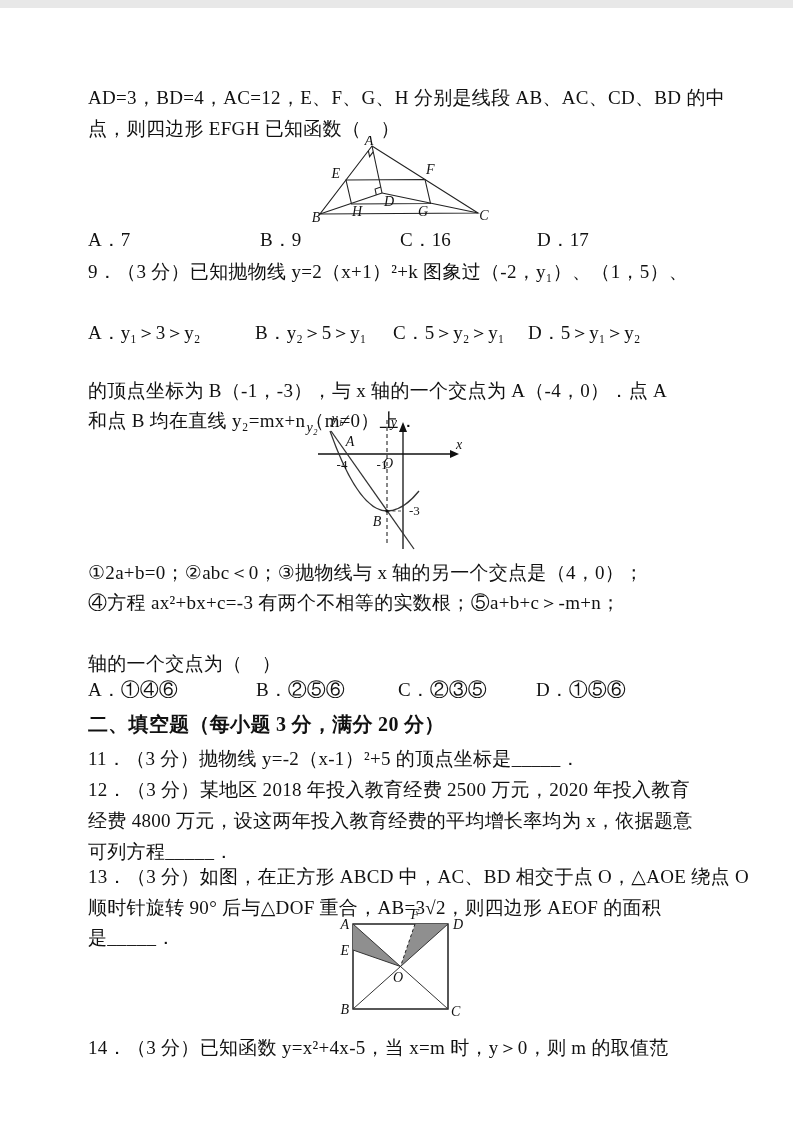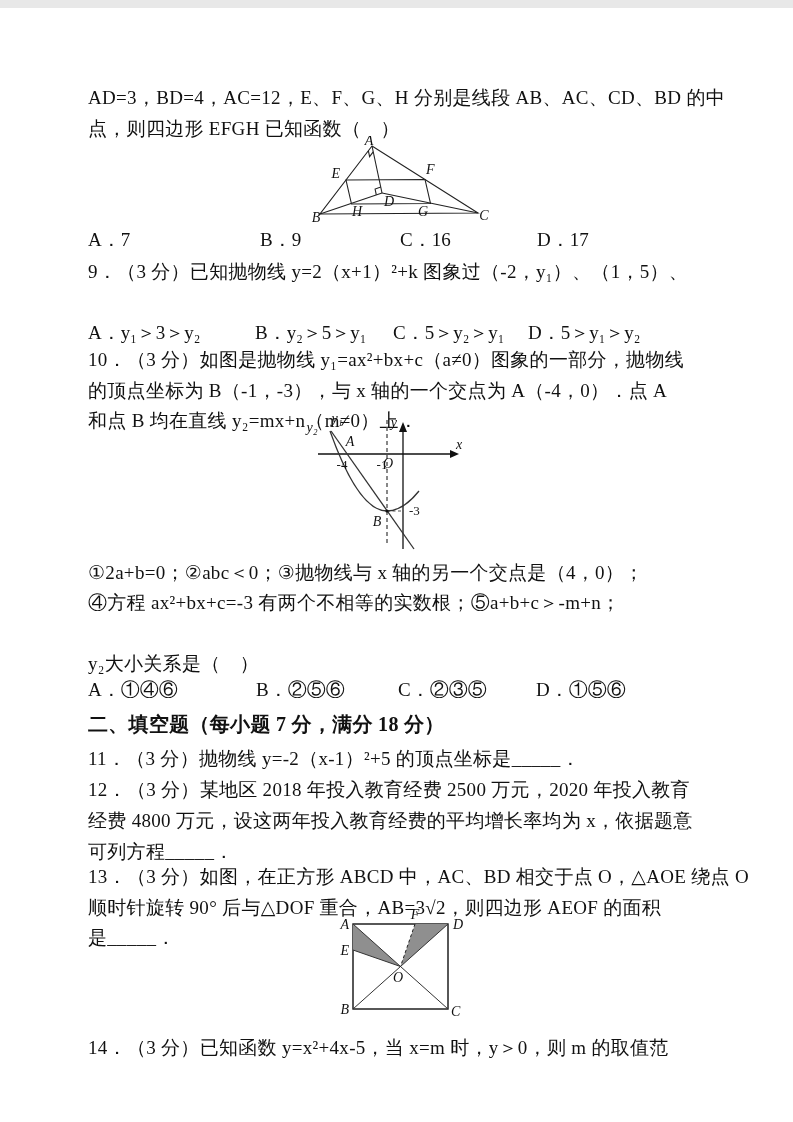--- a/index.html
+++ b/index.html
@@ -55,21 +55,20 @@
   </div>
 
   <div class="line" style="top:250px">9．（3 分）已知抛物线 y=2（x+1）²+k 图象过（-2，y₁）、（1，5）、</div>
   <div>
     <span class="opt" style="top:312px; left:88px">A．y₁＞3＞y₂</span>
     <span class="opt" style="top:312px; left:255px">B．y₂＞5＞y₁</span>
     <span class="opt" style="top:312px; left:393px">C．5＞y₂＞y₁</span>
     <span class="opt" style="top:312px; left:528px">D．5＞y₁＞y₂</span>
   </div>
 
-  <div class="line" style="top:338px">10．（3 分）如图是抛物线 y₁=ax²+bx+c（a≠0）图象的一部分，抛物线</div>
   <div class="line" style="top:369px">的顶点坐标为 B（-1，-3），与 x 轴的一个交点为 A（-4，0）．点 A</div>
   <div class="line" style="top:399px">和点 B 均在直线 y₂=mx+n（m≠0）上．</div>
 
   <svg class="fig" style="top:405px; left:298px" width="165" height="140" viewBox="0 0 165 140">
 
     <g stroke="#111" stroke-width="1.3" fill="none">
       <path d="M20,41 L153,41"></path>
       <path d="M105,14 L105,136"></path>
     </g>
     <path d="M152,37 L161,41 L152,45 Z" fill="#111"></path>
@@ -93,29 +92,29 @@
     <text class="ptlabel" x="95" y="55" text-anchor="end">O</text>
     <text class="ptlabel" x="52" y="33" text-anchor="middle">A</text>
     <text class="ptlabel" x="79" y="113" text-anchor="middle">B</text>
     <text class="ticklabel" x="44" y="56" text-anchor="middle">-4</text>
     <text class="ticklabel" x="84" y="56" text-anchor="middle">-1</text>
     <text class="ticklabel" x="111" y="102" text-anchor="start">-3</text>
   </svg>
 
   <div class="line" style="top:551px">①2a+b=0；②abc＜0；③抛物线与 x 轴的另一个交点是（4，0）；</div>
   <div class="line" style="top:581px">④方程 ax²+bx+c=-3 有两个不相等的实数根；⑤a+b+c＞-m+n；</div>
-  <div class="line" style="top:642px">y₂大小关系是（　）</div>
+  <div class="line" style="top:642px">轴的一个交点为（　）</div>
   <div>
     <span class="opt" style="top:669px; left:88px">A．①④⑥</span>
     <span class="opt" style="top:669px; left:256px">B．②⑤⑥</span>
     <span class="opt" style="top:669px; left:398px">C．②③⑤</span>
     <span class="opt" style="top:669px; left:536px">D．①⑤⑥</span>
   </div>
 
-  <div class="line section-title" style="top:703px">二、填空题（每小题 7 分，满分 18 分）</div>
+  <div class="line section-title" style="top:703px">二、填空题（每小题 3 分，满分 20 分）</div>
 
   <div class="line" style="top:737px">11．（3 分）抛物线 y=-2（x-1）²+5 的顶点坐标是_____．</div>
   <div class="line" style="top:768px">12．（3 分）某地区 2018 年投入教育经费 2500 万元，2020 年投入教育</div>
   <div class="line" style="top:799px">经费 4800 万元，设这两年投入教育经费的平均增长率均为 x，依据题意</div>
   <div class="line" style="top:830px">可列方程_____．</div>
 
   <div class="line" style="top:855px">13．（3 分）如图，在正方形 ABCD 中，AC、BD 相交于点 O，△AOE 绕点 O</div>
   <div class="line" style="top:886px">顺时针旋转 90° 后与△DOF 重合，AB=3√2，则四边形 AEOF 的面积</div>
   <div class="line" style="top:916px">是_____．</div>
 

